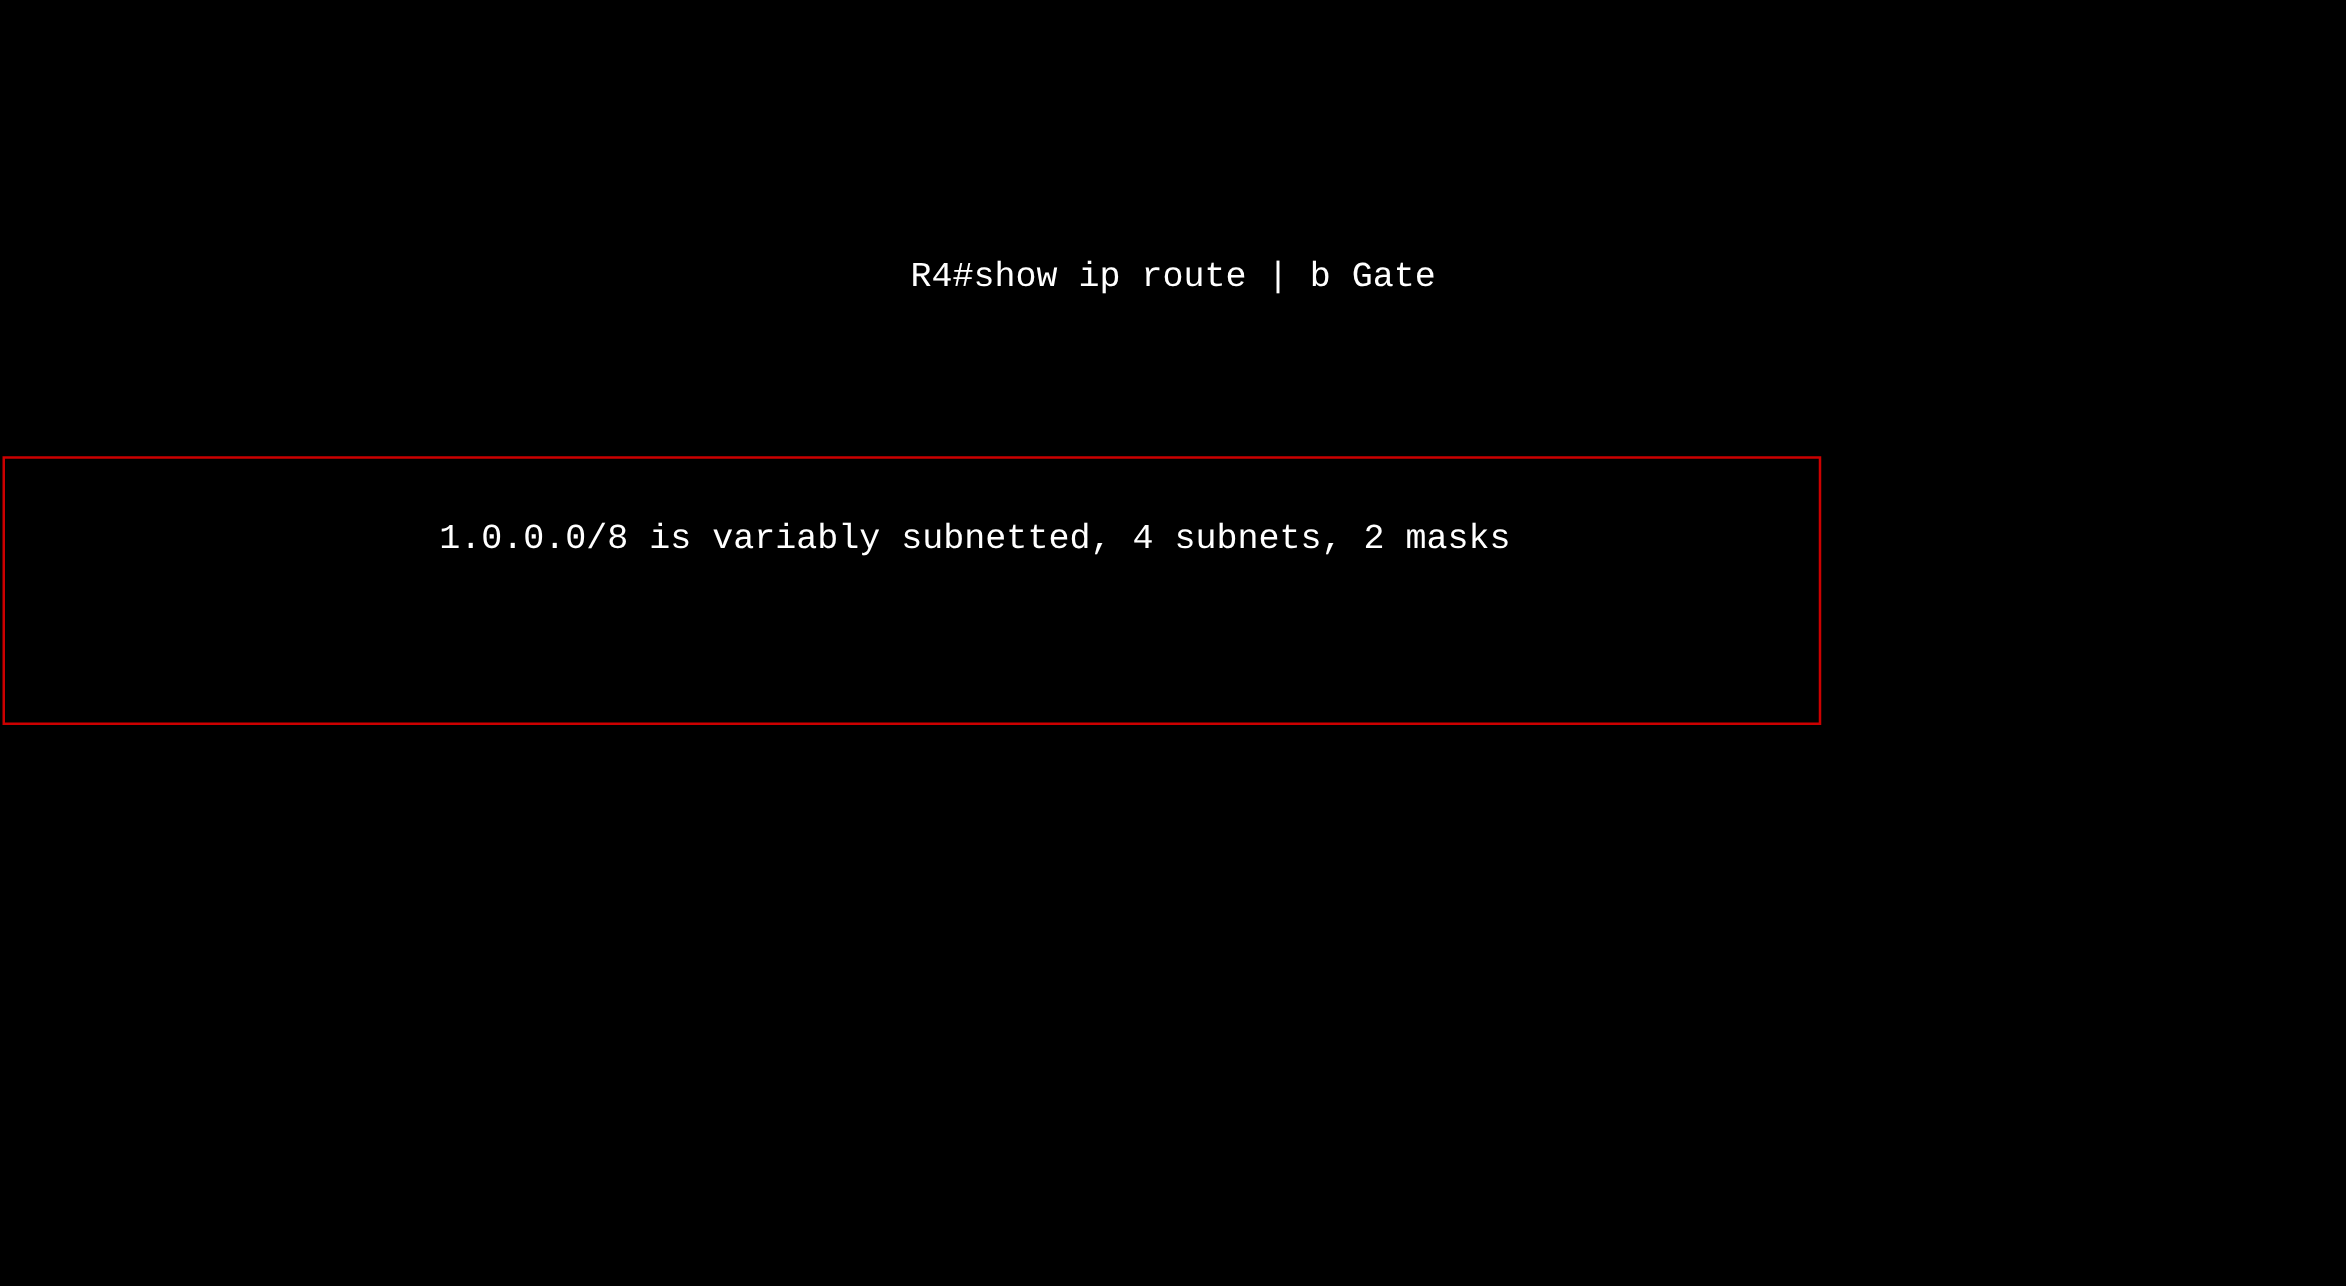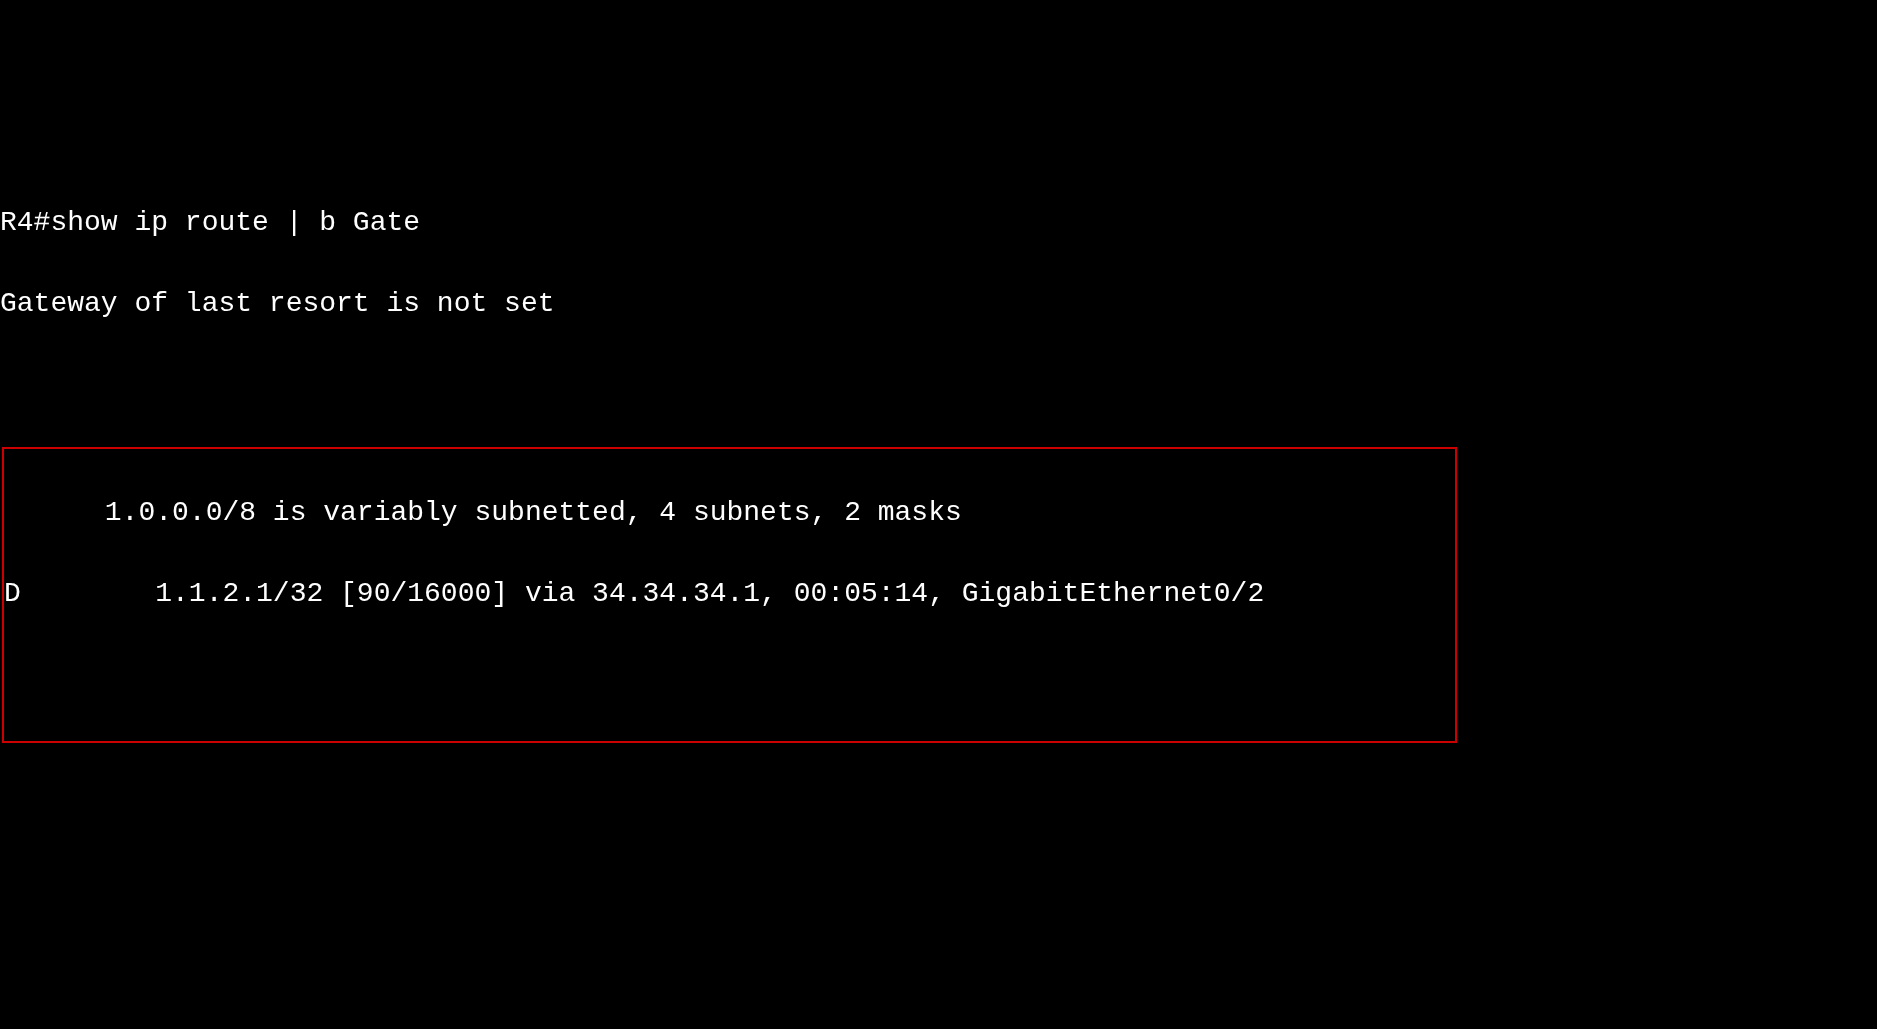--- a/index.html
+++ b/index.html
@@ -16,43 +16,42 @@
       padding: 0;
       width: 1877px;
       height: 1029px;
       white-space: pre;
     }
     .terminal {
       padding: 0;
     }
     .line {
       display: block;
+      text-align: center;
     }
     .highlighted-box {
       border: 2px solid #cc0000;
       margin-left: 2px;
       margin-right: 420px;
       padding-left: 0;
       padding-right: 0;
       padding-top: 4px;
       padding-bottom: 4px;
     }
   </style>
 </head>
 <body>
 
 
 
 <div class="terminal">
 <span class="line">R4#show ip route | b Gate</span>
-<span class="line">Gateway of last resort is not set</span>
 <span class="line"> </span>
 <div class="highlighted-box">
 <span class="line">      1.0.0.0/8 is variably subnetted, 4 subnets, 2 masks</span>
-<span class="line">D        1.1.2.1/32 [90/16000] via 34.34.34.1, 00:05:14, GigabitEthernet0/2</span>
 
 
 </div>
 
 
 
 
 
 
 

